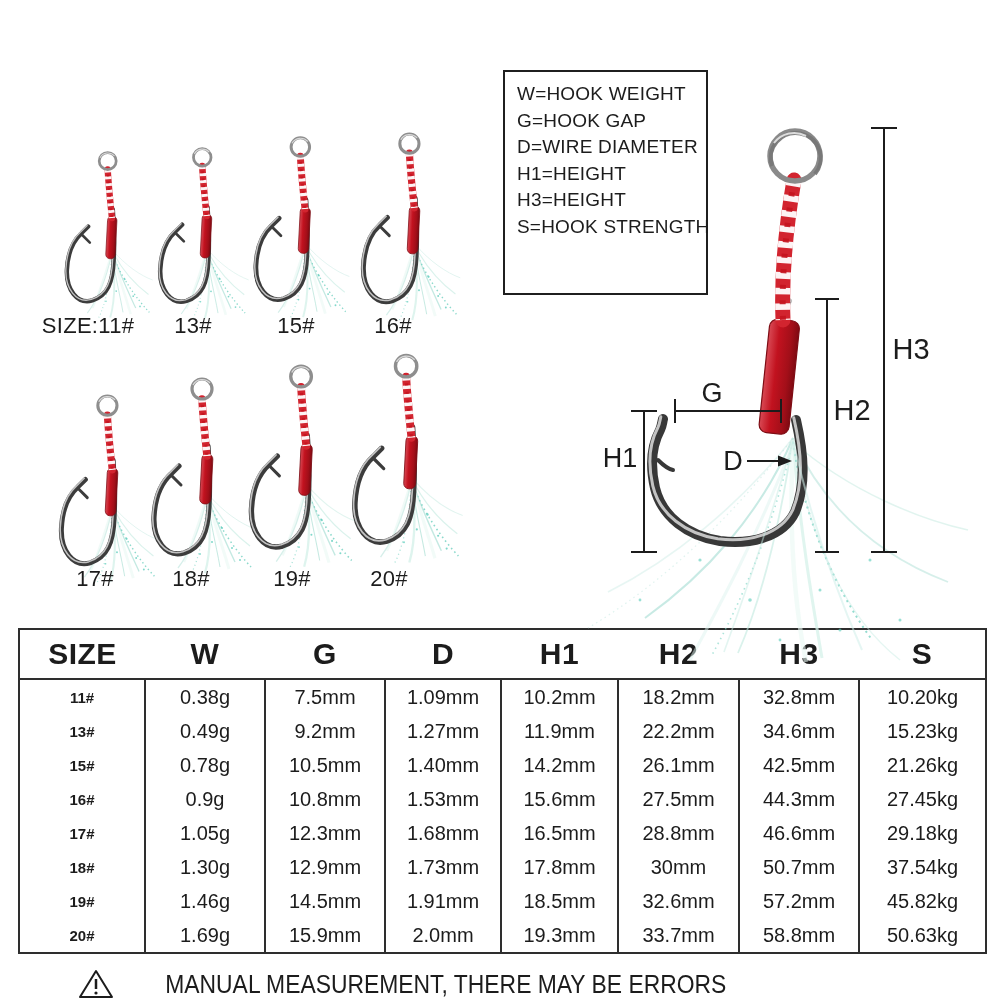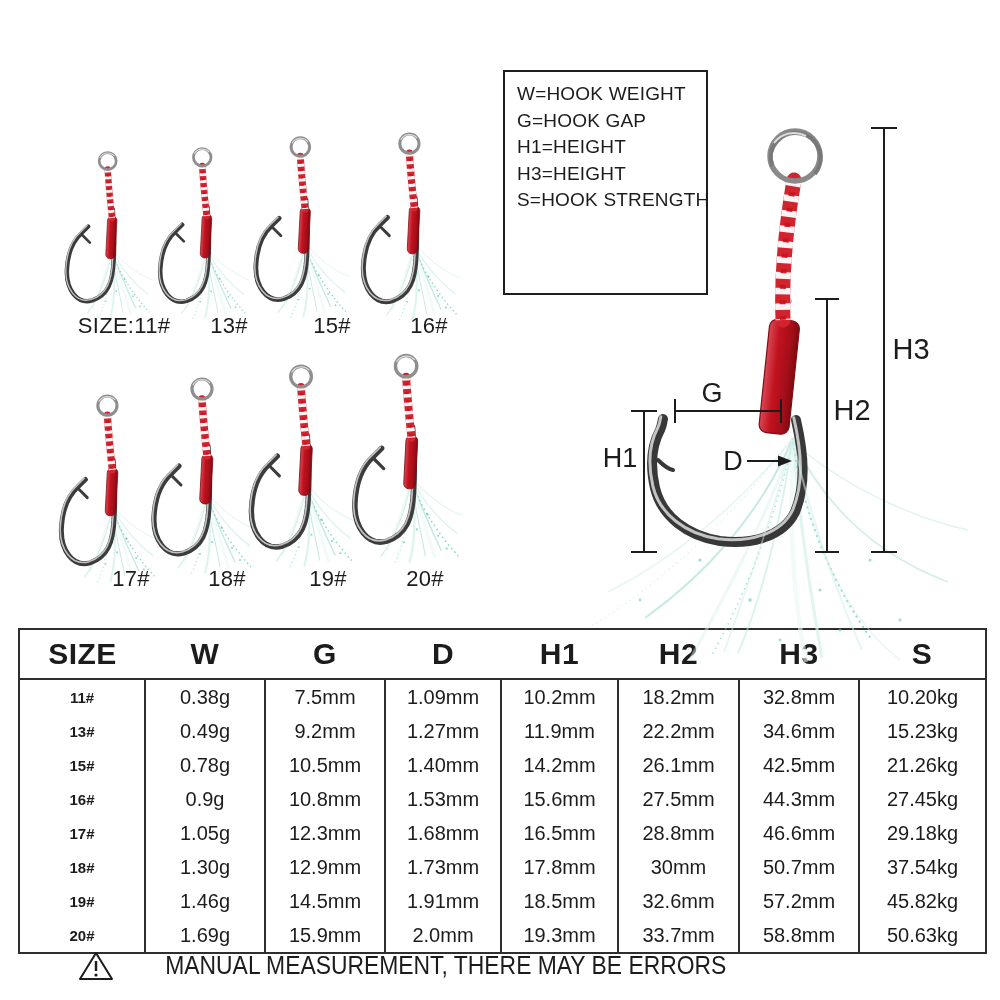--- a/index.html
+++ b/index.html
@@ -3,21 +3,21 @@
 <meta charset="utf-8">
 <style>
   html,body{margin:0;padding:0;background:#ffffff;}
   .canvas{
     position:relative;width:1000px;height:1000px;background:#ffffff;overflow:hidden;
     font-family:"Liberation Sans",sans-serif;color:#1c1c1c;
   }
   .hook-svg{position:absolute;z-index:1;overflow:visible;}
   .size-label{
     position:absolute;z-index:4;transform:translateX(-50%);
-    font-size:22px;color:#1c1c1c;white-space:nowrap;letter-spacing:.3px;margin-left:36px;
+    font-size:22px;color:#1c1c1c;white-space:nowrap;letter-spacing:.3px;
   }
   .legend-box{
     position:absolute;left:503px;top:70px;width:205px;height:225px;
     border:2px solid #1f1f1f;background:rgba(255,255,255,.85);z-index:5;
     padding:9px 6px 16px 12px;box-sizing:border-box;
   }
   .legend-line{font-size:19px;line-height:26.6px;letter-spacing:.2px;white-space:nowrap;}
   .diagram-svg{position:absolute;left:0;top:0;z-index:3;pointer-events:none;}
   .diagram-svg text{font-family:"Liberation Sans",sans-serif;fill:#1c1c1c;}
   .spec-table{
@@ -29,21 +29,21 @@
     border-bottom:2px solid #2e2e2e;height:48px;padding:0;text-align:center;
   }
   .spec-table td{
     font-size:20px;height:34px;padding:0;text-align:center;white-space:nowrap;
   }
   .spec-table td + td, .spec-table tbody td{border-left:2px solid #2e2e2e;}
   .spec-table tbody td:first-child{border-left:none;font-weight:bold;font-size:15px;}
   .spec-table{border:2px solid #2e2e2e;}
   .footer-bar{
     position:absolute;left:0;top:950px;width:872px;height:50px;z-index:5;
-    display:flex;align-items:flex-start;justify-content:center;gap:13px;padding-right:30px;box-sizing:border-box;
+    display:flex;align-items:flex-end;justify-content:center;gap:13px;padding-right:30px;box-sizing:border-box;
   }
   .warning-text{
     font-size:26px;color:#1c1c1c;letter-spacing:0;
     transform:scaleX(.88);transform-origin:center;white-space:nowrap;
   }
   .hidden-defs{position:absolute;width:0;height:0;}
 </style>
 </head>
 <body>
 
@@ -126,20 +126,21 @@
   <div class="size-label" style="left:296px;top:313px">15#</div>
   <div class="size-label" style="left:393px;top:313px">16#</div>
   <div class="size-label" style="left:95px;top:566px">17#</div>
   <div class="size-label" style="left:191px;top:566px">18#</div>
   <div class="size-label" style="left:292px;top:566px">19#</div>
   <div class="size-label" style="left:389px;top:566px">20#</div>
 
   <div class="legend-box">
     <div class="legend-line">W=HOOK WEIGHT</div>
     <div class="legend-line">G=HOOK GAP</div>
+    <div class="legend-line">D=WIRE DIAMETER</div>
     <div class="legend-line">H1=HEIGHT</div>
     <div class="legend-line">H3=HEIGHT</div>
     <div class="legend-line">S=HOOK STRENGTH</div>
   </div>
 
   <svg class="diagram-svg" width="1000" height="1000" viewBox="0 0 1000 1000">
     <g>
       <path d="M793,438 C760,515 705,575 645,618" fill="none" stroke="#abdfd5" stroke-width="2" opacity=".65"></path>
       <path d="M793,438 C780,525 762,598 738,653" fill="none" stroke="#c2e9e0" stroke-width="1.8" opacity=".6"></path>
       <path d="M793,440 C800,530 812,600 822,658" fill="none" stroke="#d6f1ea" stroke-width="3" opacity=".75"></path>

